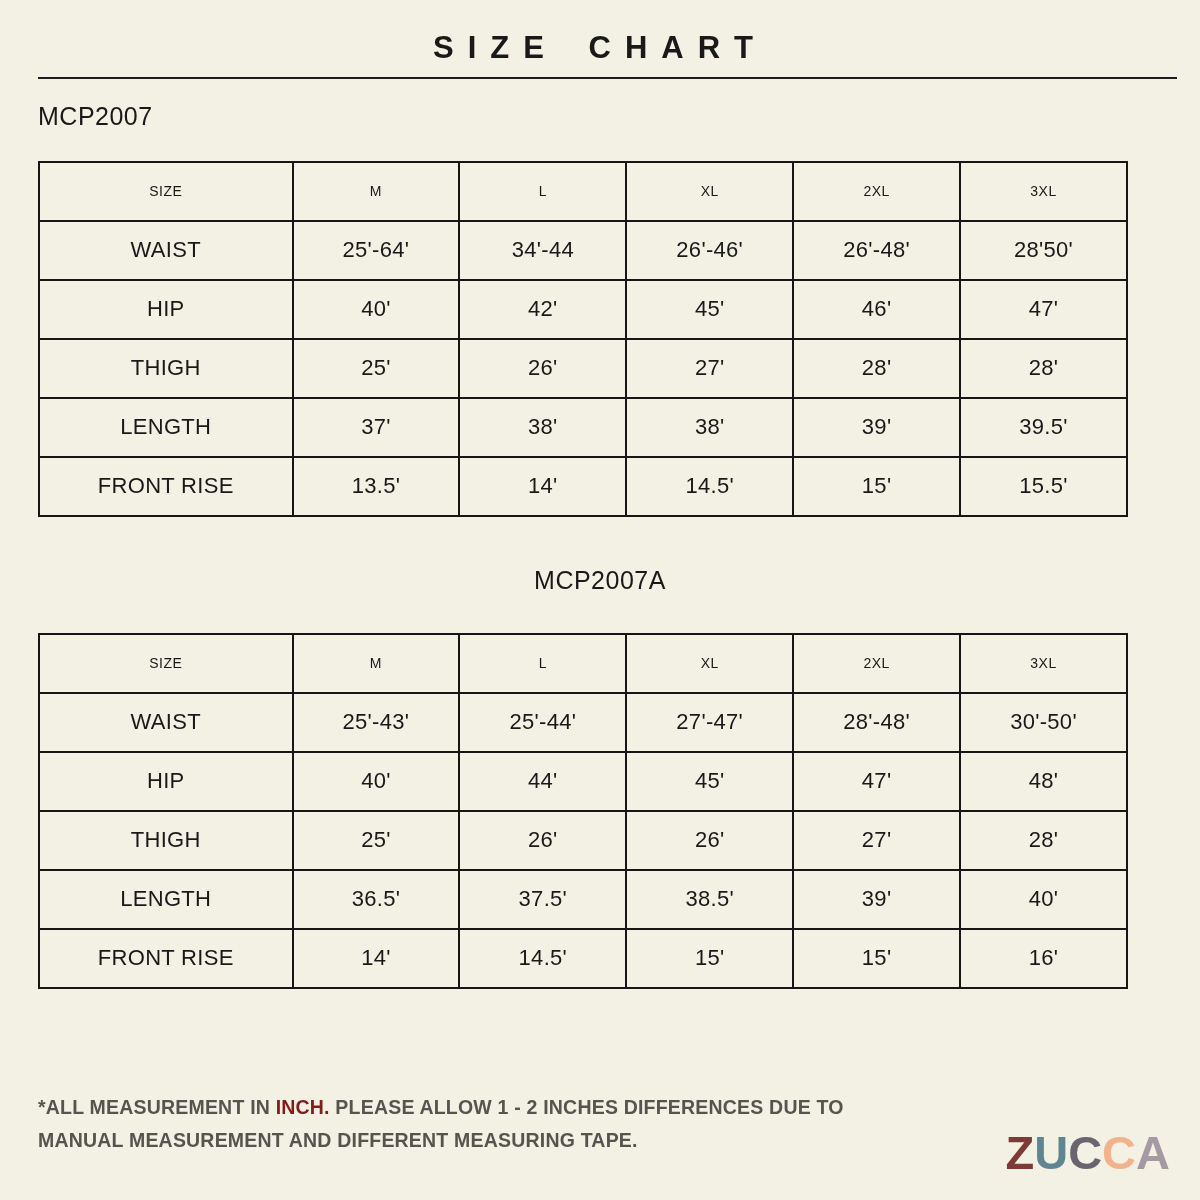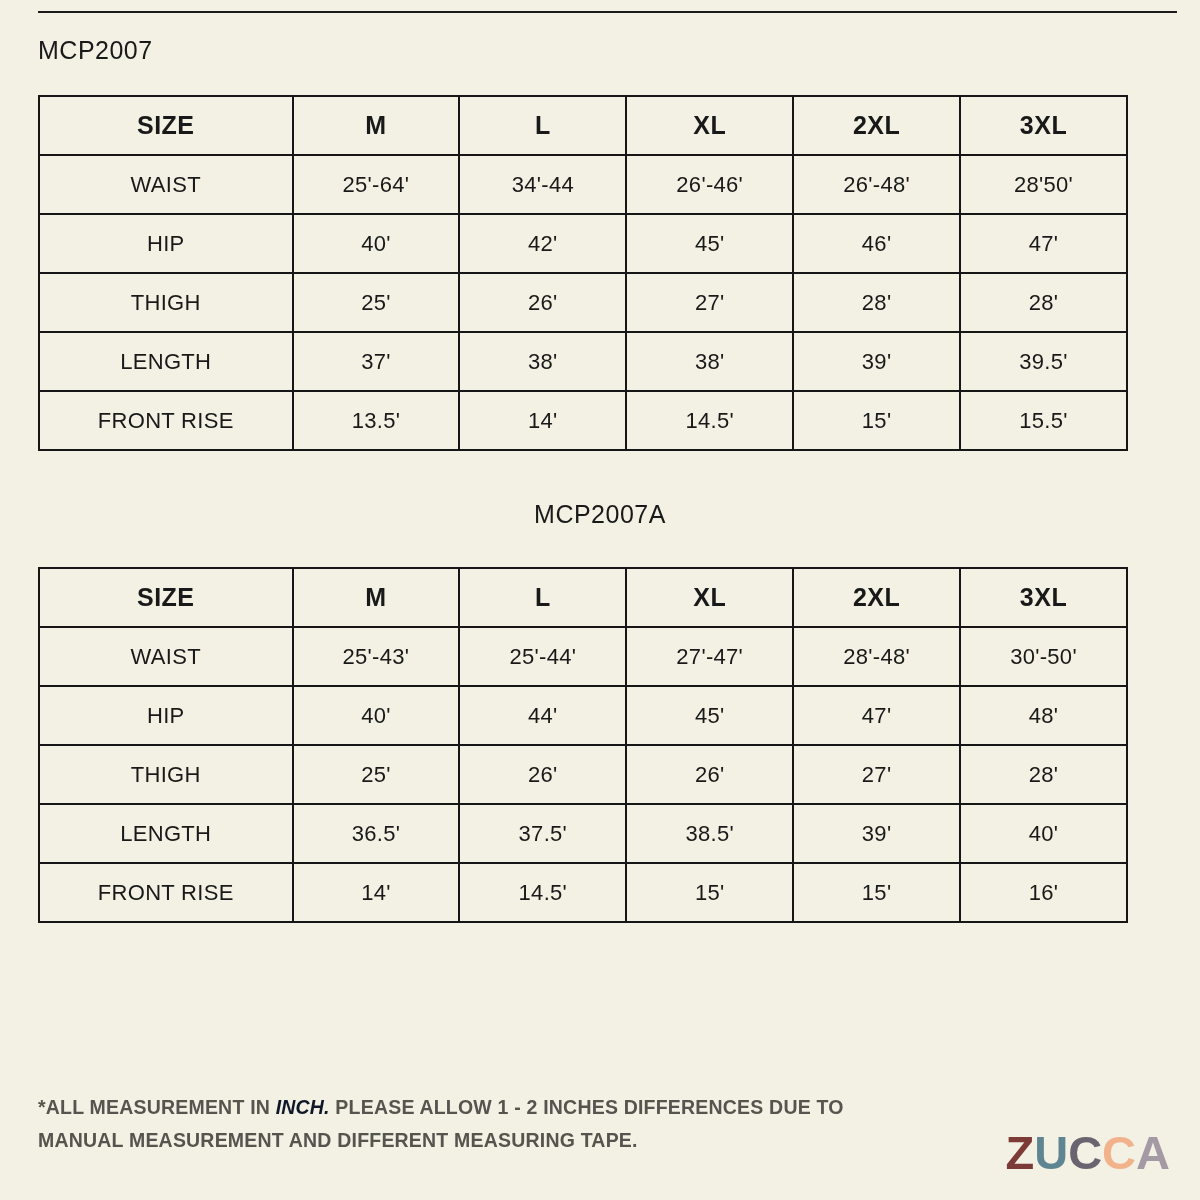--- a/index.html
+++ b/index.html
@@ -57,22 +57,22 @@
     border: 2.5px solid #161616;
     height: 57px;
     padding: 0;
     text-align: center;
     vertical-align: middle;
     font-size: 22px;
     font-weight: 400;
     letter-spacing: 0.3px;
   }
   .size-table th {
-    font-size: 25px;
-    font-weight: 700;
+    font-size: 14px;
+    font-weight: 400;
     letter-spacing: 0.5px;
   }
   col.label-col { width: 23.3%; }
 
   .footer {
     position: absolute;
     left: 38px;
     right: 30px;
     bottom: 24px;
     display: flex;
@@ -80,34 +80,35 @@
     align-items: flex-end;
   }
   .footer-note {
     width: 815px;
     font-size: 19.5px;
     font-weight: 700;
     line-height: 1.68;
     color: #55544e;
     letter-spacing: 0.2px;
   }
-  .inch-highlight { color: #0f172a; font-style: italic; }
+  .inch-highlight { color: #7f1d1d; }
   .brand-logo {
     font-size: 47px;
     font-weight: 700;
     line-height: 1;
     letter-spacing: 0px;
     white-space: nowrap;
   }
 </style>
 </head>
 <body>
 
 <div class="page">
 
+  <h1 class="main-title">SIZE CHART</h1>
 
   <hr class="title-rule">
 
 
   <div id="sections-host">
       <div class="section">
         <h2 class="section-heading">MCP2007</h2>
         <table class="size-table">
           <colgroup>
             <col class="label-col">

